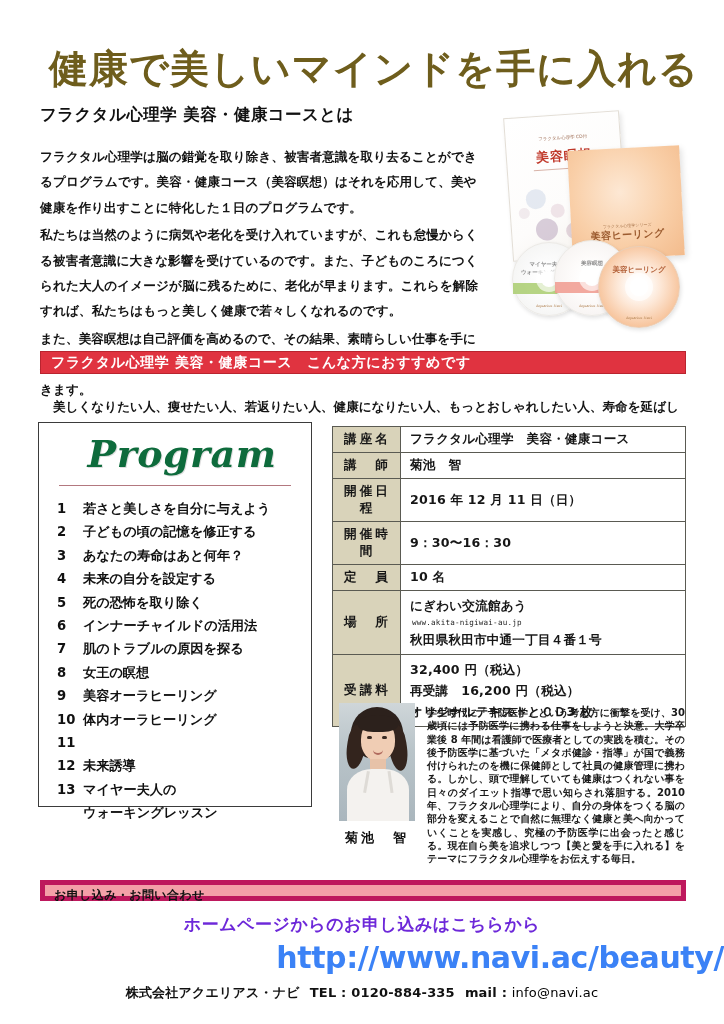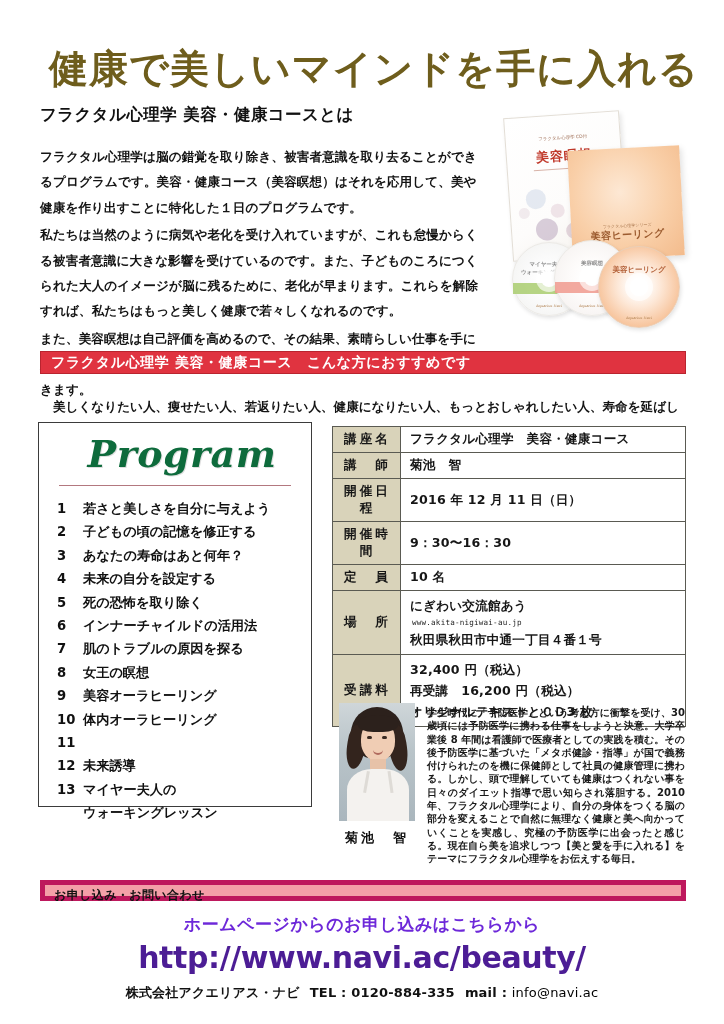--- a/index.html
+++ b/index.html
@@ -454,24 +454,24 @@
     left: 0; top: 913px; width: 724px;
     text-align: center;
     font-size: 17px;
     font-weight: 700;
     color: #6d28d9;
     letter-spacing: 0.5px;
   }
   .cta-url {
     position: absolute;
     left: 0; top: 940px; width: 724px;
-    text-align: center;
+    text-align: right;
     font-size: 30px;
     font-weight: 700;
-    color: #4c1d95;
+    color: #3b82f6;
     letter-spacing: -0.4px;
   }
   .footer-company {
     position: absolute;
     left: 0; top: 984px; width: 724px;
     text-align: center;
     font-size: 13px;
     font-weight: 700;
     color: #111;
     letter-spacing: 0.2px;

